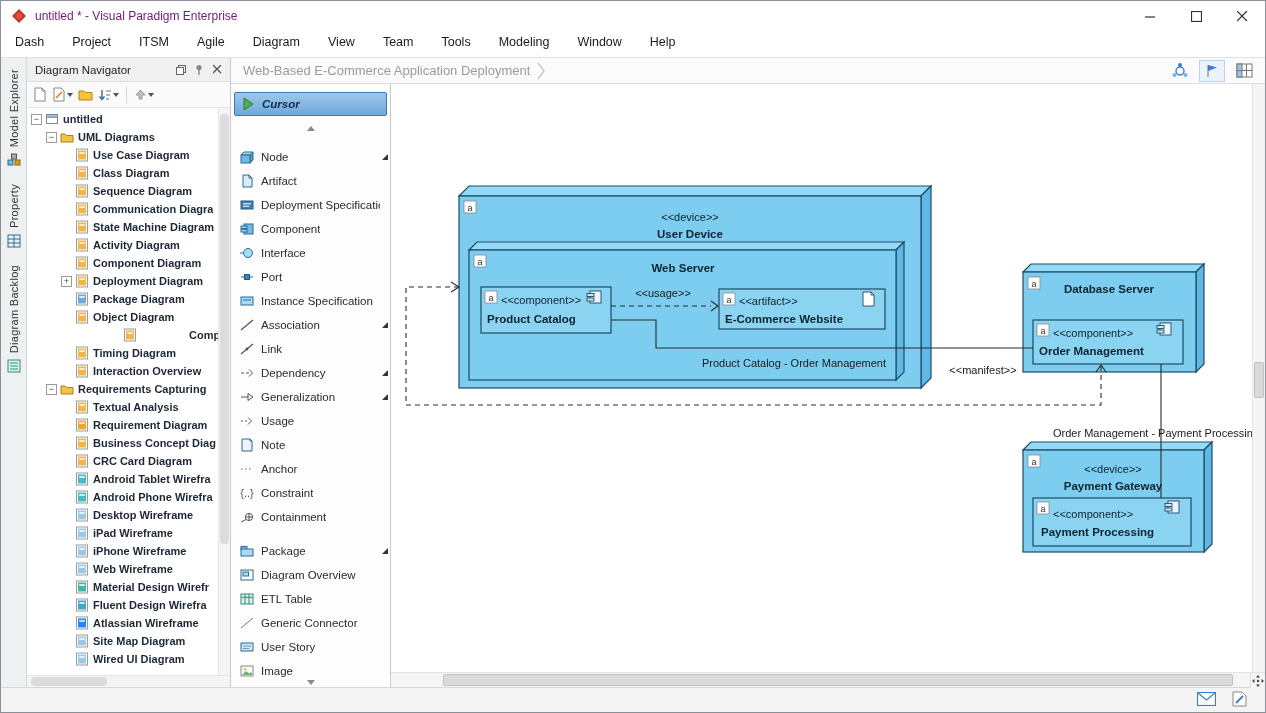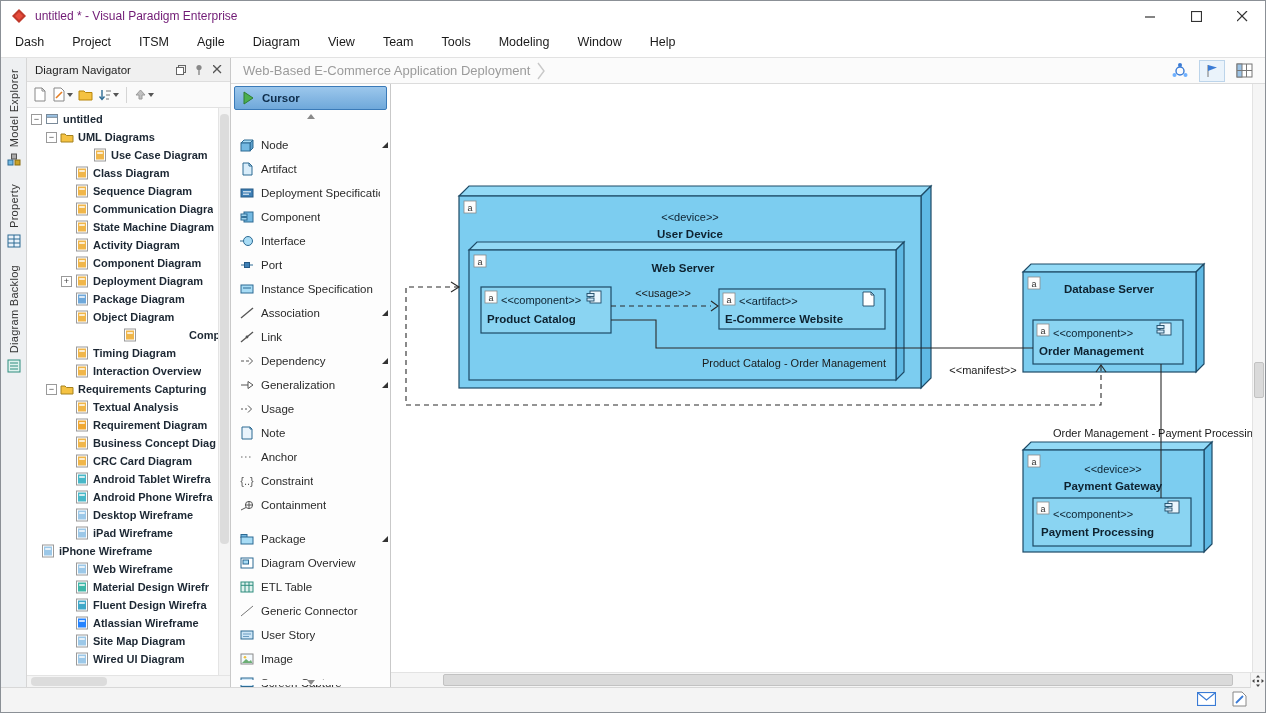--- a/index.html
+++ b/index.html
@@ -54,21 +54,21 @@
   .bc-actions{ margin-left:auto; display:flex; align-items:center; gap:6px; padding-right:8px; }
   .bc-btn{ width:26px; height:22px; display:flex; align-items:center; justify-content:center; }
   .bc-btn.boxed{ border:1px solid #bcd4ea; background:#eaf3fb; }
   .mid{ display:flex; height:603px; }
 
   
   .palette{ width:160px; border-right:1px solid #c9c9c9; background:#fdfdfd; position:relative; padding-top:2px; overflow:hidden; }
   .pal-item{ height:24px; display:flex; align-items:center; padding:0 10px 0 8px; position:relative; }
   .pal-item .pi{ width:16px; height:16px; flex:0 0 16px; margin-right:6px; display:flex; }
   .pal-item .pl{ font-size:11.5px; color:#2b2b2b; white-space:nowrap; overflow:hidden; }
-  .pal-item.selected{ margin:0 3px; padding-left:5px; border:1px solid #3a7ab8; background:linear-gradient(#9cc7ec,#6fa8da); border-radius:2px; }
+  .pal-item.selected{ margin:6px 3px; padding-left:5px; border:1px solid #3a7ab8; background:linear-gradient(#9cc7ec,#6fa8da); border-radius:2px;font-style:italic; }
   .pal-item.selected .pl{ color:#0d2c4a; font-weight:bold; }
   .fly{ position:absolute; right:2px; top:9px; width:0; height:0; border-left:6px solid transparent; border-bottom:6px solid #333; }
   .pal-scroll{ height:13px; display:flex; align-items:center; justify-content:center; }
   .tri-up{ width:0;height:0;border-left:4px solid transparent;border-right:4px solid transparent;border-bottom:5px solid #8a8a8a; }
   .tri-down{ width:0;height:0;border-left:4px solid transparent;border-right:4px solid transparent;border-top:5px solid #8a8a8a; }
   .pal-down{ position:absolute; bottom:2px; left:0; right:0; display:flex; justify-content:center; background:#fdfdfd; }
   .pal-gap{ margin-top:10px; }
 
   
   .canvas-stack{ flex:1; display:flex; flex-direction:column; position:relative; background:#fff; }
@@ -253,21 +253,21 @@
             </div>
             <div class="tree-row" style="padding-left: 19px;">
               <span class="exp minus">−</span>
               <span class="tree-ic">
                 <svg width="14" height="14" viewBox="0 0 14 14">
                   <path d="M1 4 L5 4 L6.5 5.5 L13 5.5 L13 12 L1 12 Z" fill="#f5c242" stroke="#a5821f"></path>
                 </svg>
               </span>
               <span class="tree-lb">UML Diagrams</span>
             </div>
-            <div class="tree-row" style="padding-left: 52px;">
+            <div class="tree-row" style="padding-left: 34px;">
               <span class="exp"></span>
               <span class="tree-ic">
                 <svg width="14" height="14" viewBox="0 0 14 14">
                   <rect x="1.5" y="1" width="11" height="12" fill="#fff" stroke="#9a9a9a"></rect>
                   <rect x="3" y="2.5" width="8" height="9" fill="#f0b64a"></rect>
                   <rect x="4.2" y="4" width="5.6" height="2" fill="#ffffff" opacity="0.75"></rect>
                 </svg>
               </span>
               <span class="tree-lb">Use Case Diagram</span>
             </div>
@@ -493,21 +493,21 @@
               <span class="exp"></span>
               <span class="tree-ic">
                 <svg width="14" height="14" viewBox="0 0 14 14">
                   <rect x="1.5" y="1" width="11" height="12" fill="#fff" stroke="#9a9a9a"></rect>
                   <rect x="3" y="2.5" width="8" height="9" fill="#9cc8e8"></rect>
                   <rect x="4.2" y="4" width="5.6" height="2" fill="#ffffff" opacity="0.75"></rect>
                 </svg>
               </span>
               <span class="tree-lb">iPad Wireframe</span>
             </div>
-            <div class="tree-row" style="">
+            <div class="tree-row" style="padding-left: 34px;">
               <span class="exp"></span>
               <span class="tree-ic">
                 <svg width="14" height="14" viewBox="0 0 14 14">
                   <rect x="1.5" y="1" width="11" height="12" fill="#fff" stroke="#9a9a9a"></rect>
                   <rect x="3" y="2.5" width="8" height="9" fill="#9cc8e8"></rect>
                   <rect x="4.2" y="4" width="5.6" height="2" fill="#ffffff" opacity="0.75"></rect>
                 </svg>
               </span>
               <span class="tree-lb">iPhone Wireframe</span>
             </div>

